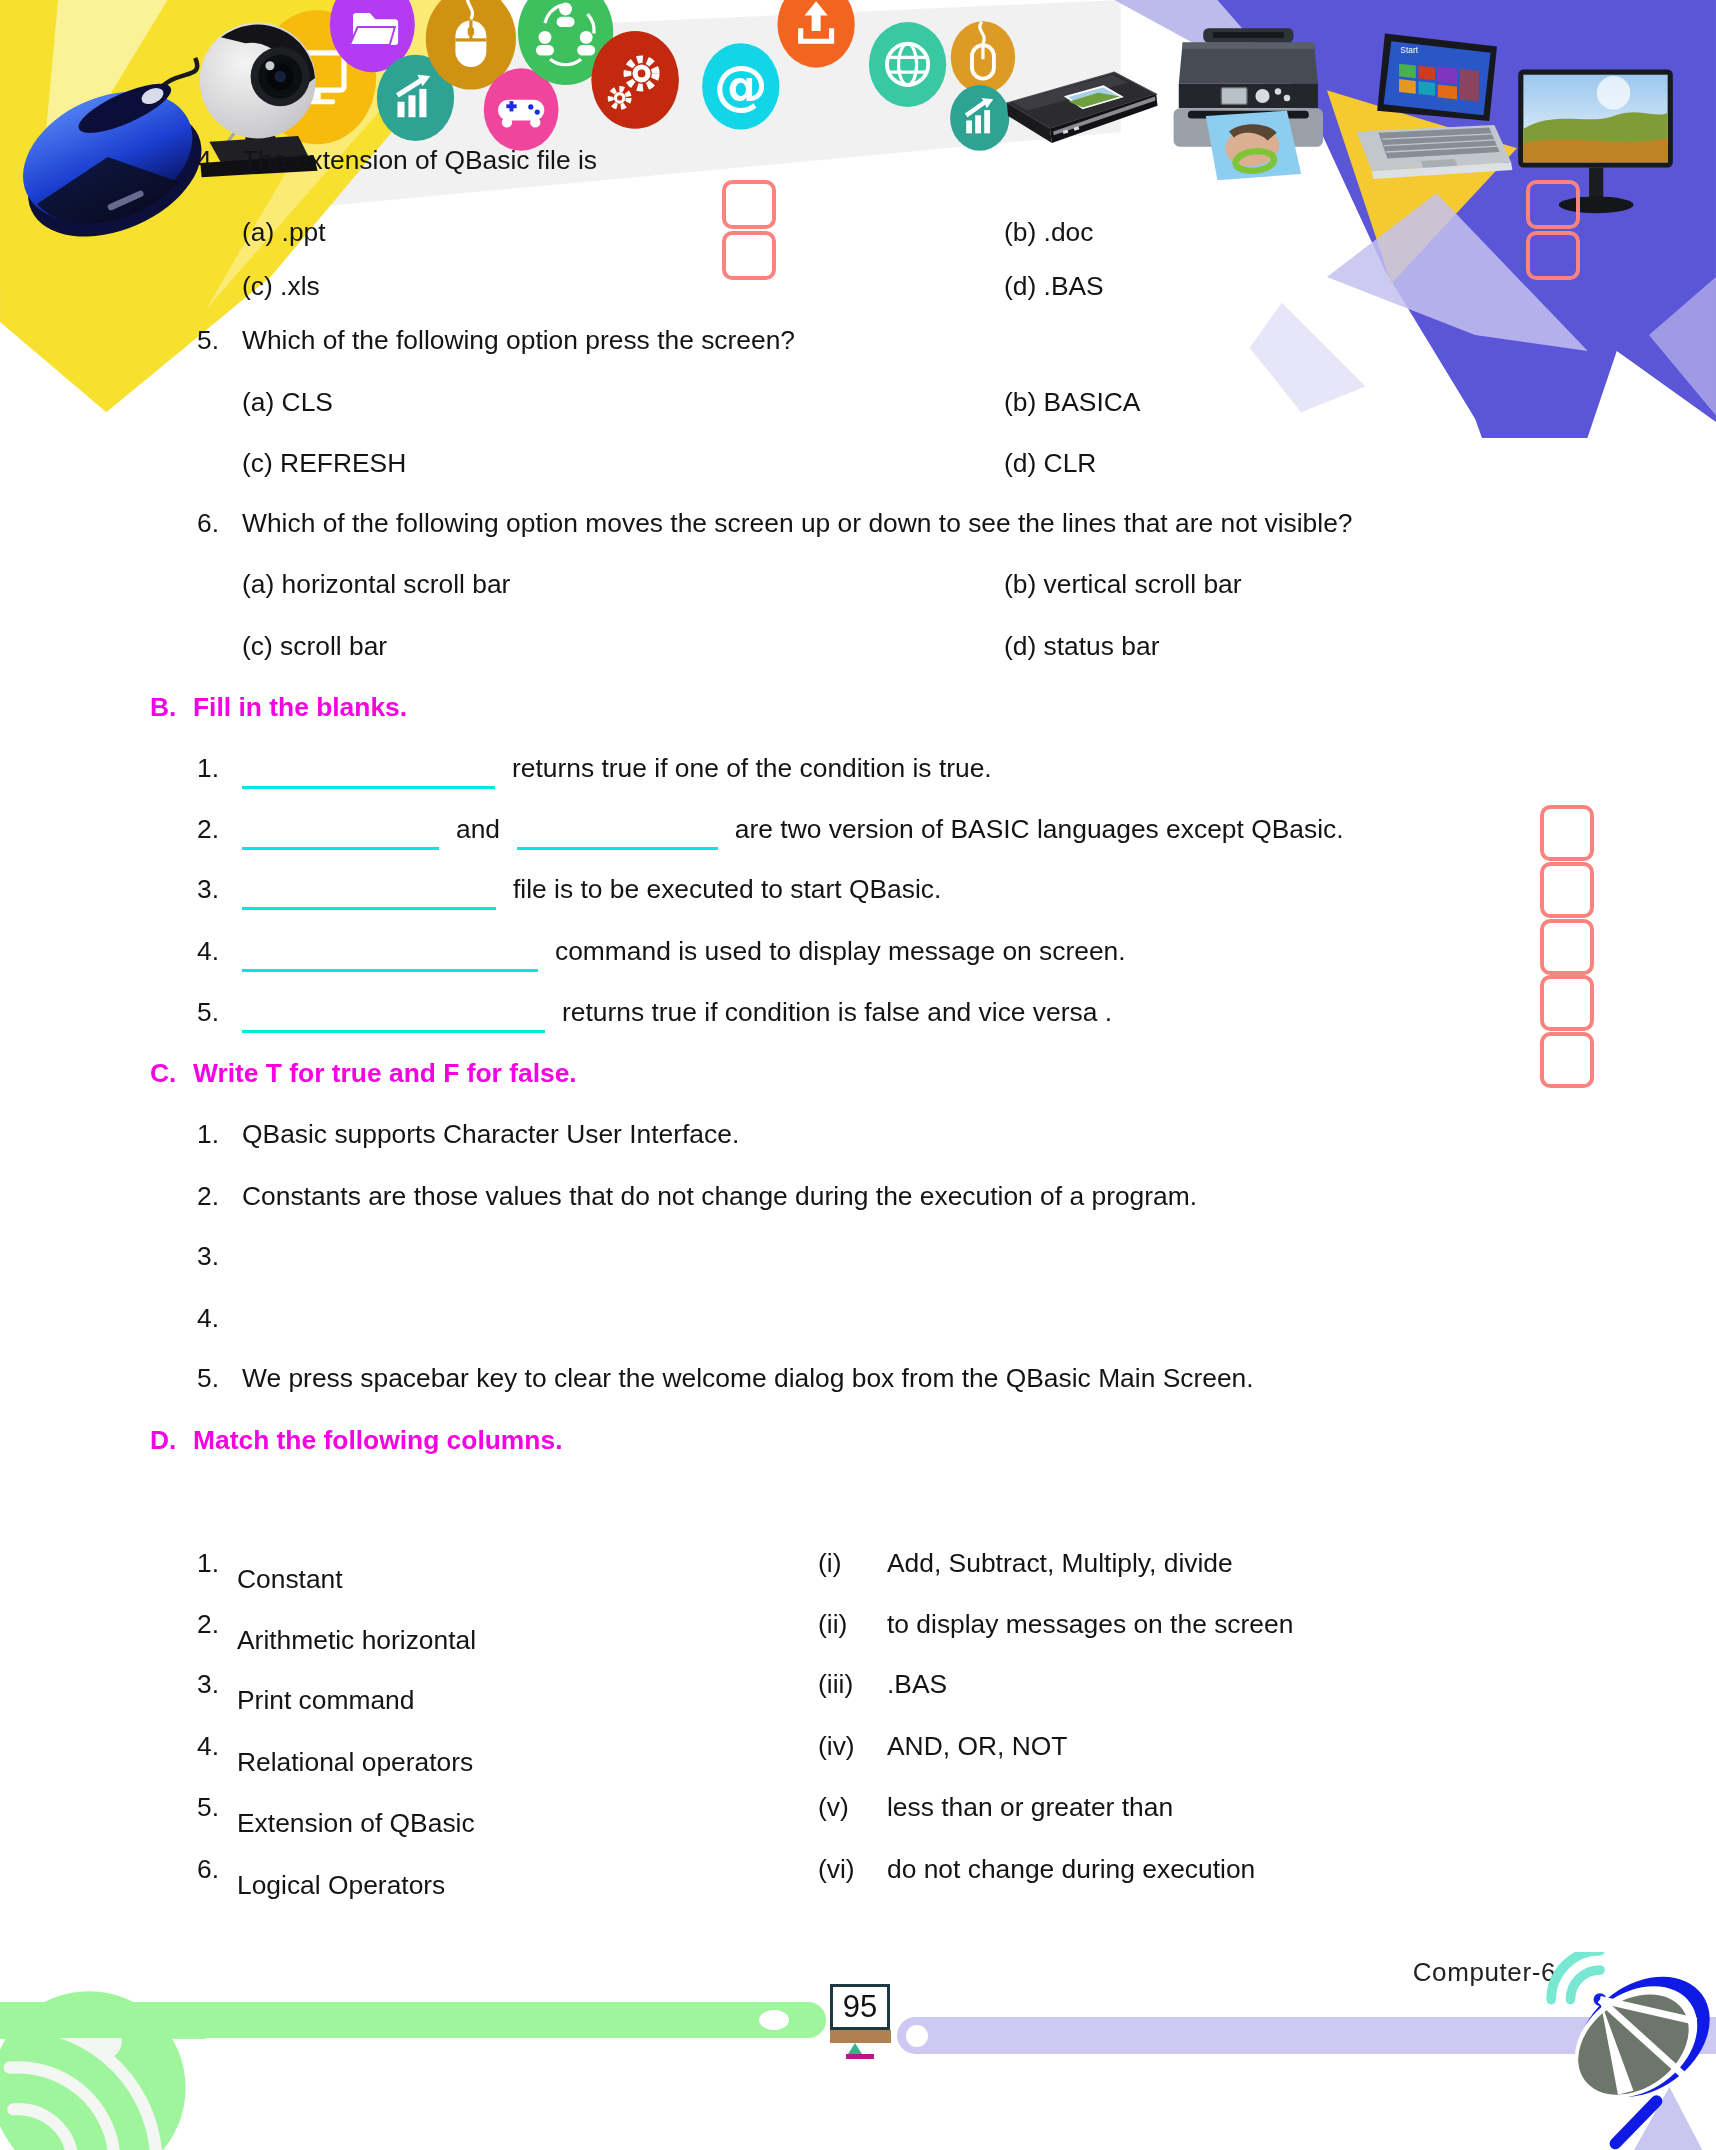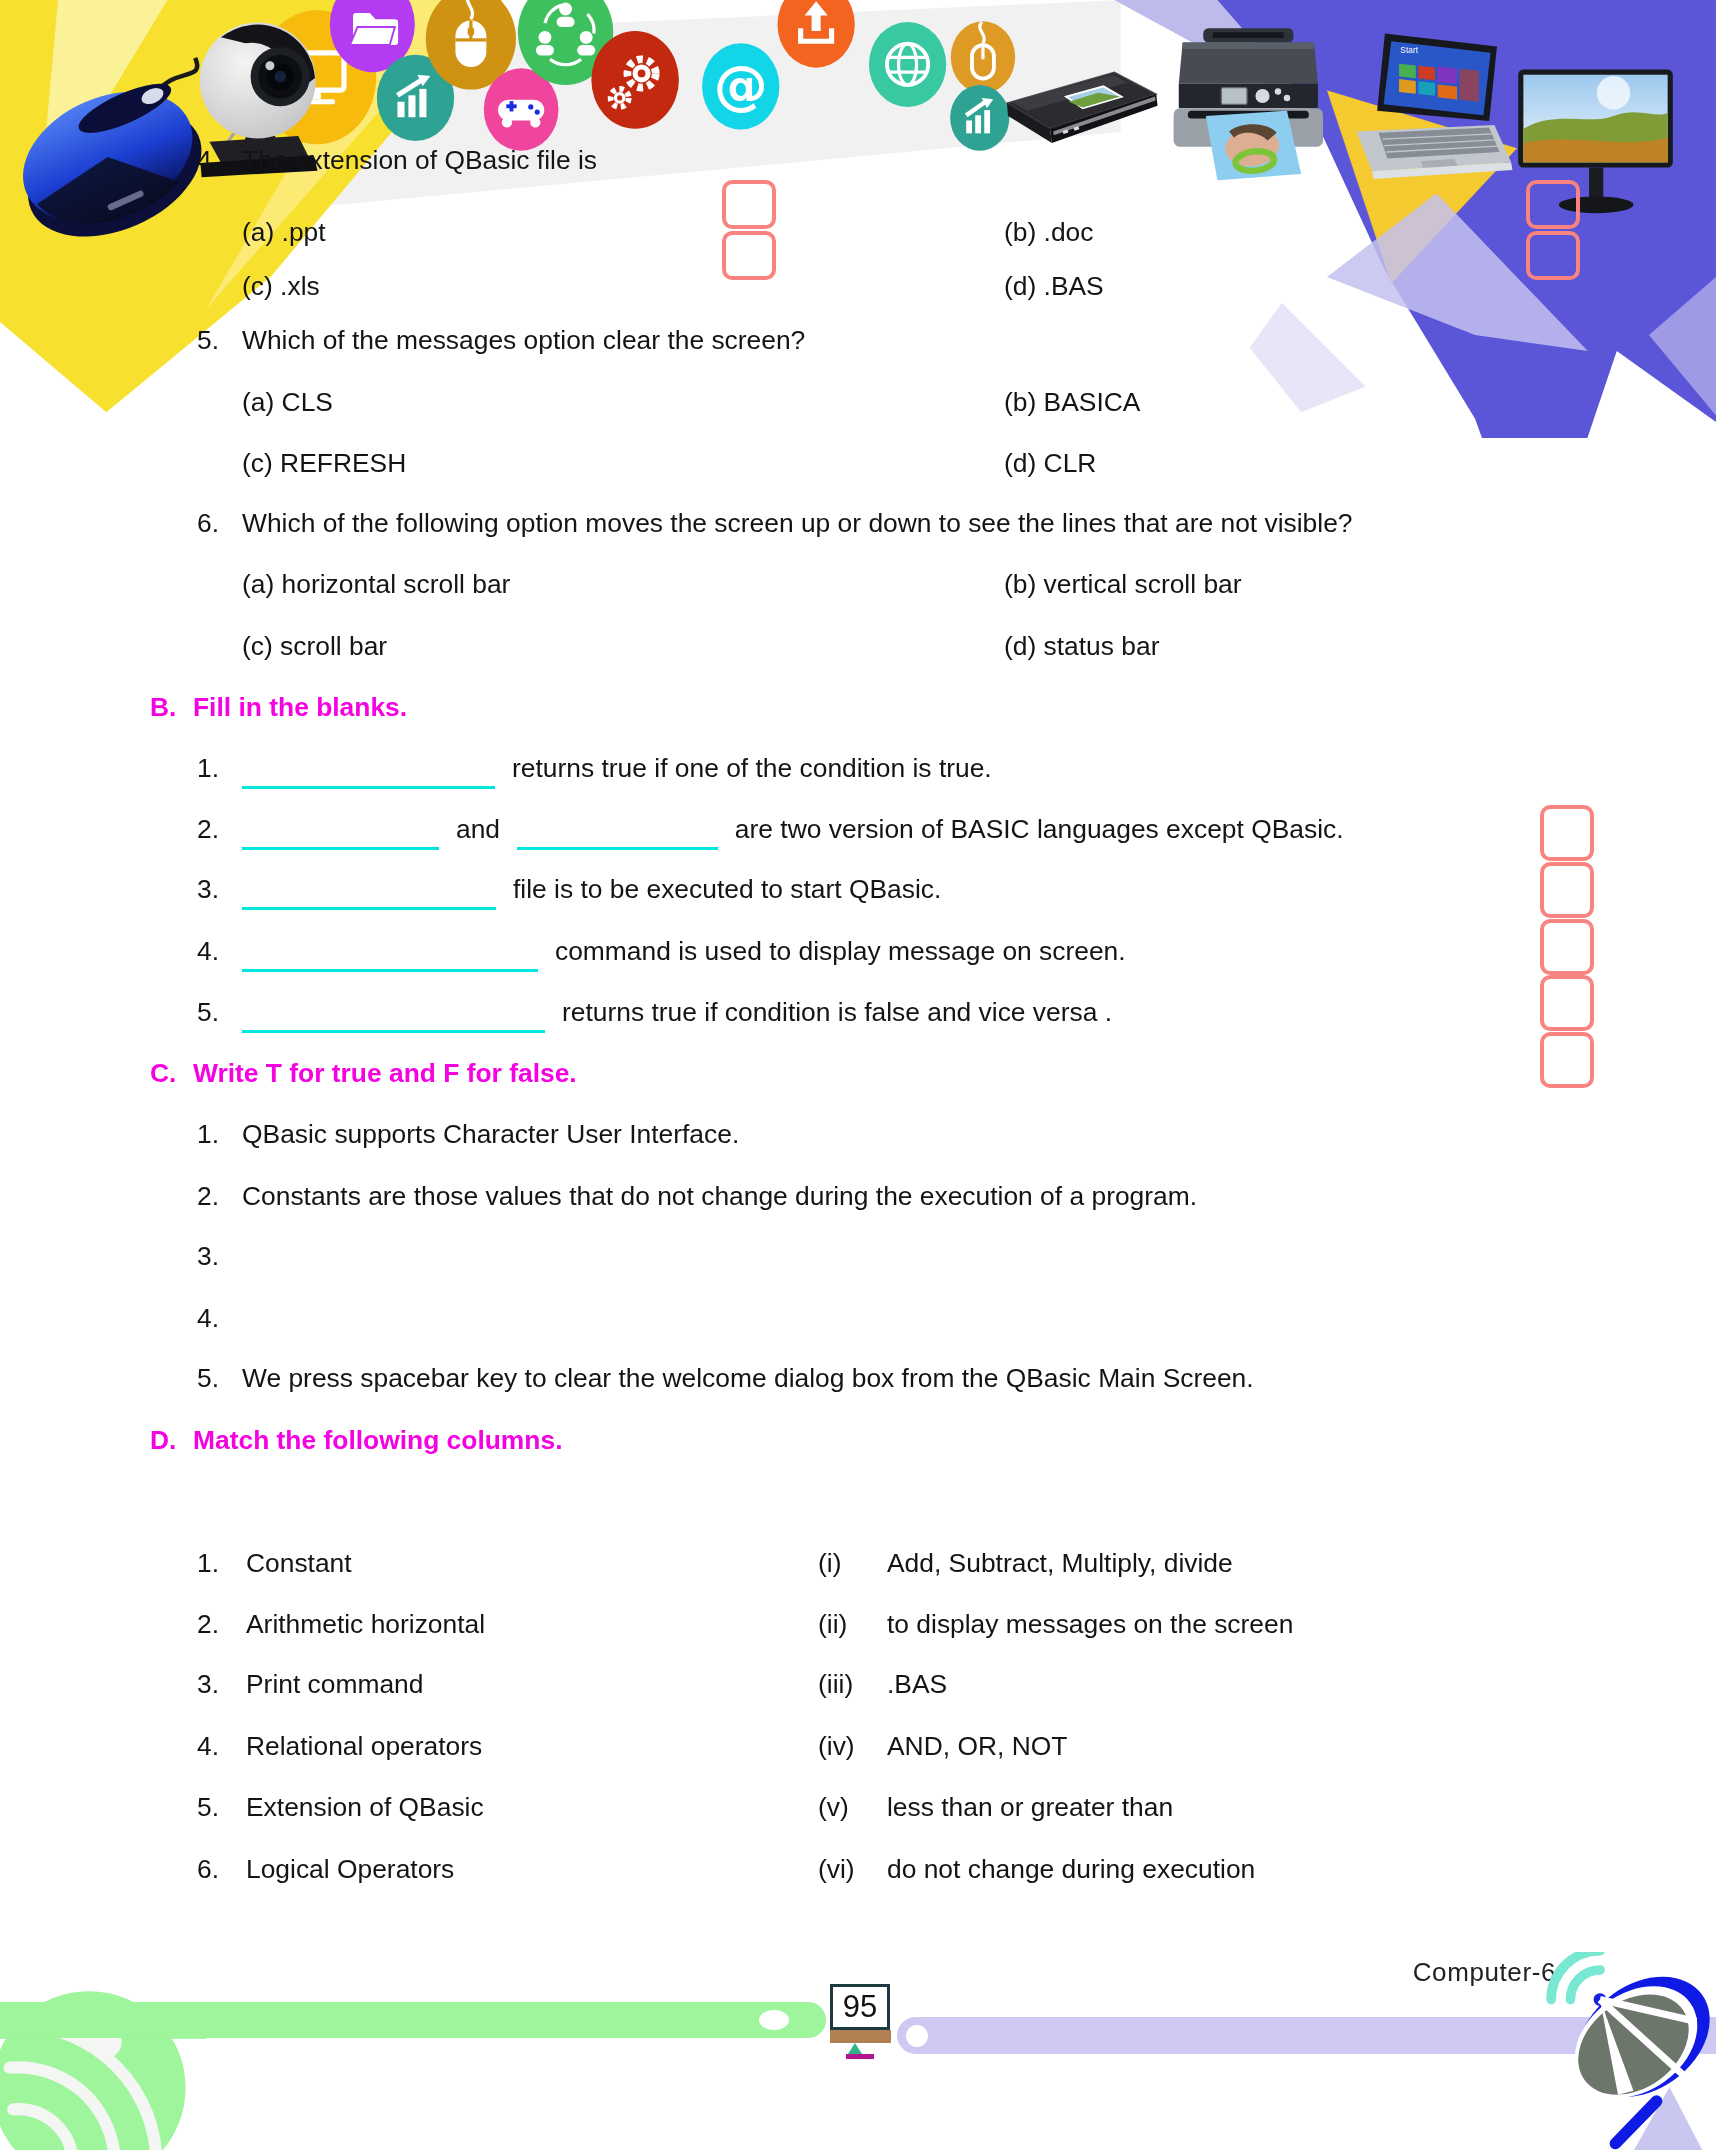--- a/index.html
+++ b/index.html
@@ -20,21 +20,21 @@
   .optA{position:absolute;left:242px;}
   .optB{position:absolute;left:1004px;}
   .sec-letter{position:absolute;left:150px;font-weight:bold;color:var(--mag);}
   .sec-title{position:absolute;left:193px;font-weight:bold;color:var(--mag);}
   .bcontent{position:absolute;left:242px;}
   .blank{display:inline-block;height:34px;border-bottom:3.9px solid var(--cyan);vertical-align:bottom;margin-right:17px;}
   .w392{width:253px}.w306{width:197px}.w312{width:201px;margin-left:5.2px}.w394{width:254px}.w460{width:296px}.w470{width:303px}
   .midword{margin-right:11.6px;}
   .colA{position:absolute;left:242px;font-weight:bold;}
   .colB{position:absolute;left:887px;font-weight:bold;}
-  .da{position:absolute;left:246px;}
+  .da{position:absolute;left:237px;margin-top:16px;}
   .drn{position:absolute;left:818px;}
   .db{position:absolute;left:887px;}
   
   .cb{position:absolute;width:46px;height:41px;border:4.5px solid var(--cbx);border-radius:10.3px;z-index:3;background:transparent;}
   .cbB{height:48px;}
   
   .greenbar{position:absolute;left:0;top:2002px;width:826px;height:36px;background:#9ef59b;border-radius:0 18px 18px 0;z-index:2;}
   .greenbar .dot{position:absolute;right:37px;top:7.7px;width:30px;height:20.6px;background:#fff;border-radius:50%;}
   .lavbar{position:absolute;left:897px;top:2017px;width:820px;height:37px;background:#cdc9f3;border-radius:18.7px 0 0 18.7px;z-index:2;}
   .lavbar .dot{position:absolute;left:9px;top:7.7px;width:22px;height:22px;background:#fff;border-radius:50%;}
@@ -278,21 +278,21 @@
     <span class="optA">(c) .xls</span>
     <span class="optB">(d) .BAS</span>
   </div>
   <div class="cb" style="left:722px;top:180px"></div>
   <div class="cb" style="left:722px;top:231px"></div>
   <div class="cb" style="left:1526px;top:180px"></div>
   <div class="cb" style="left:1526px;top:231px"></div>
 
   <div class="row" style="top:320px">
     <span class="num">5.</span>
-    <span class="qtext">Which of the messages option clear the screen?</span>
+    <span class="qtext">Which of the following option press the screen?</span>
   </div>
   <div class="row" style="top:382px">
     <span class="optA">(a) CLS</span>
     <span class="optB">(b) BASICA</span>
   </div>
   <div class="row" style="top:443px">
     <span class="optA">(c) REFRESH</span>
     <span class="optB">(d) CLR</span>
   </div>
 

